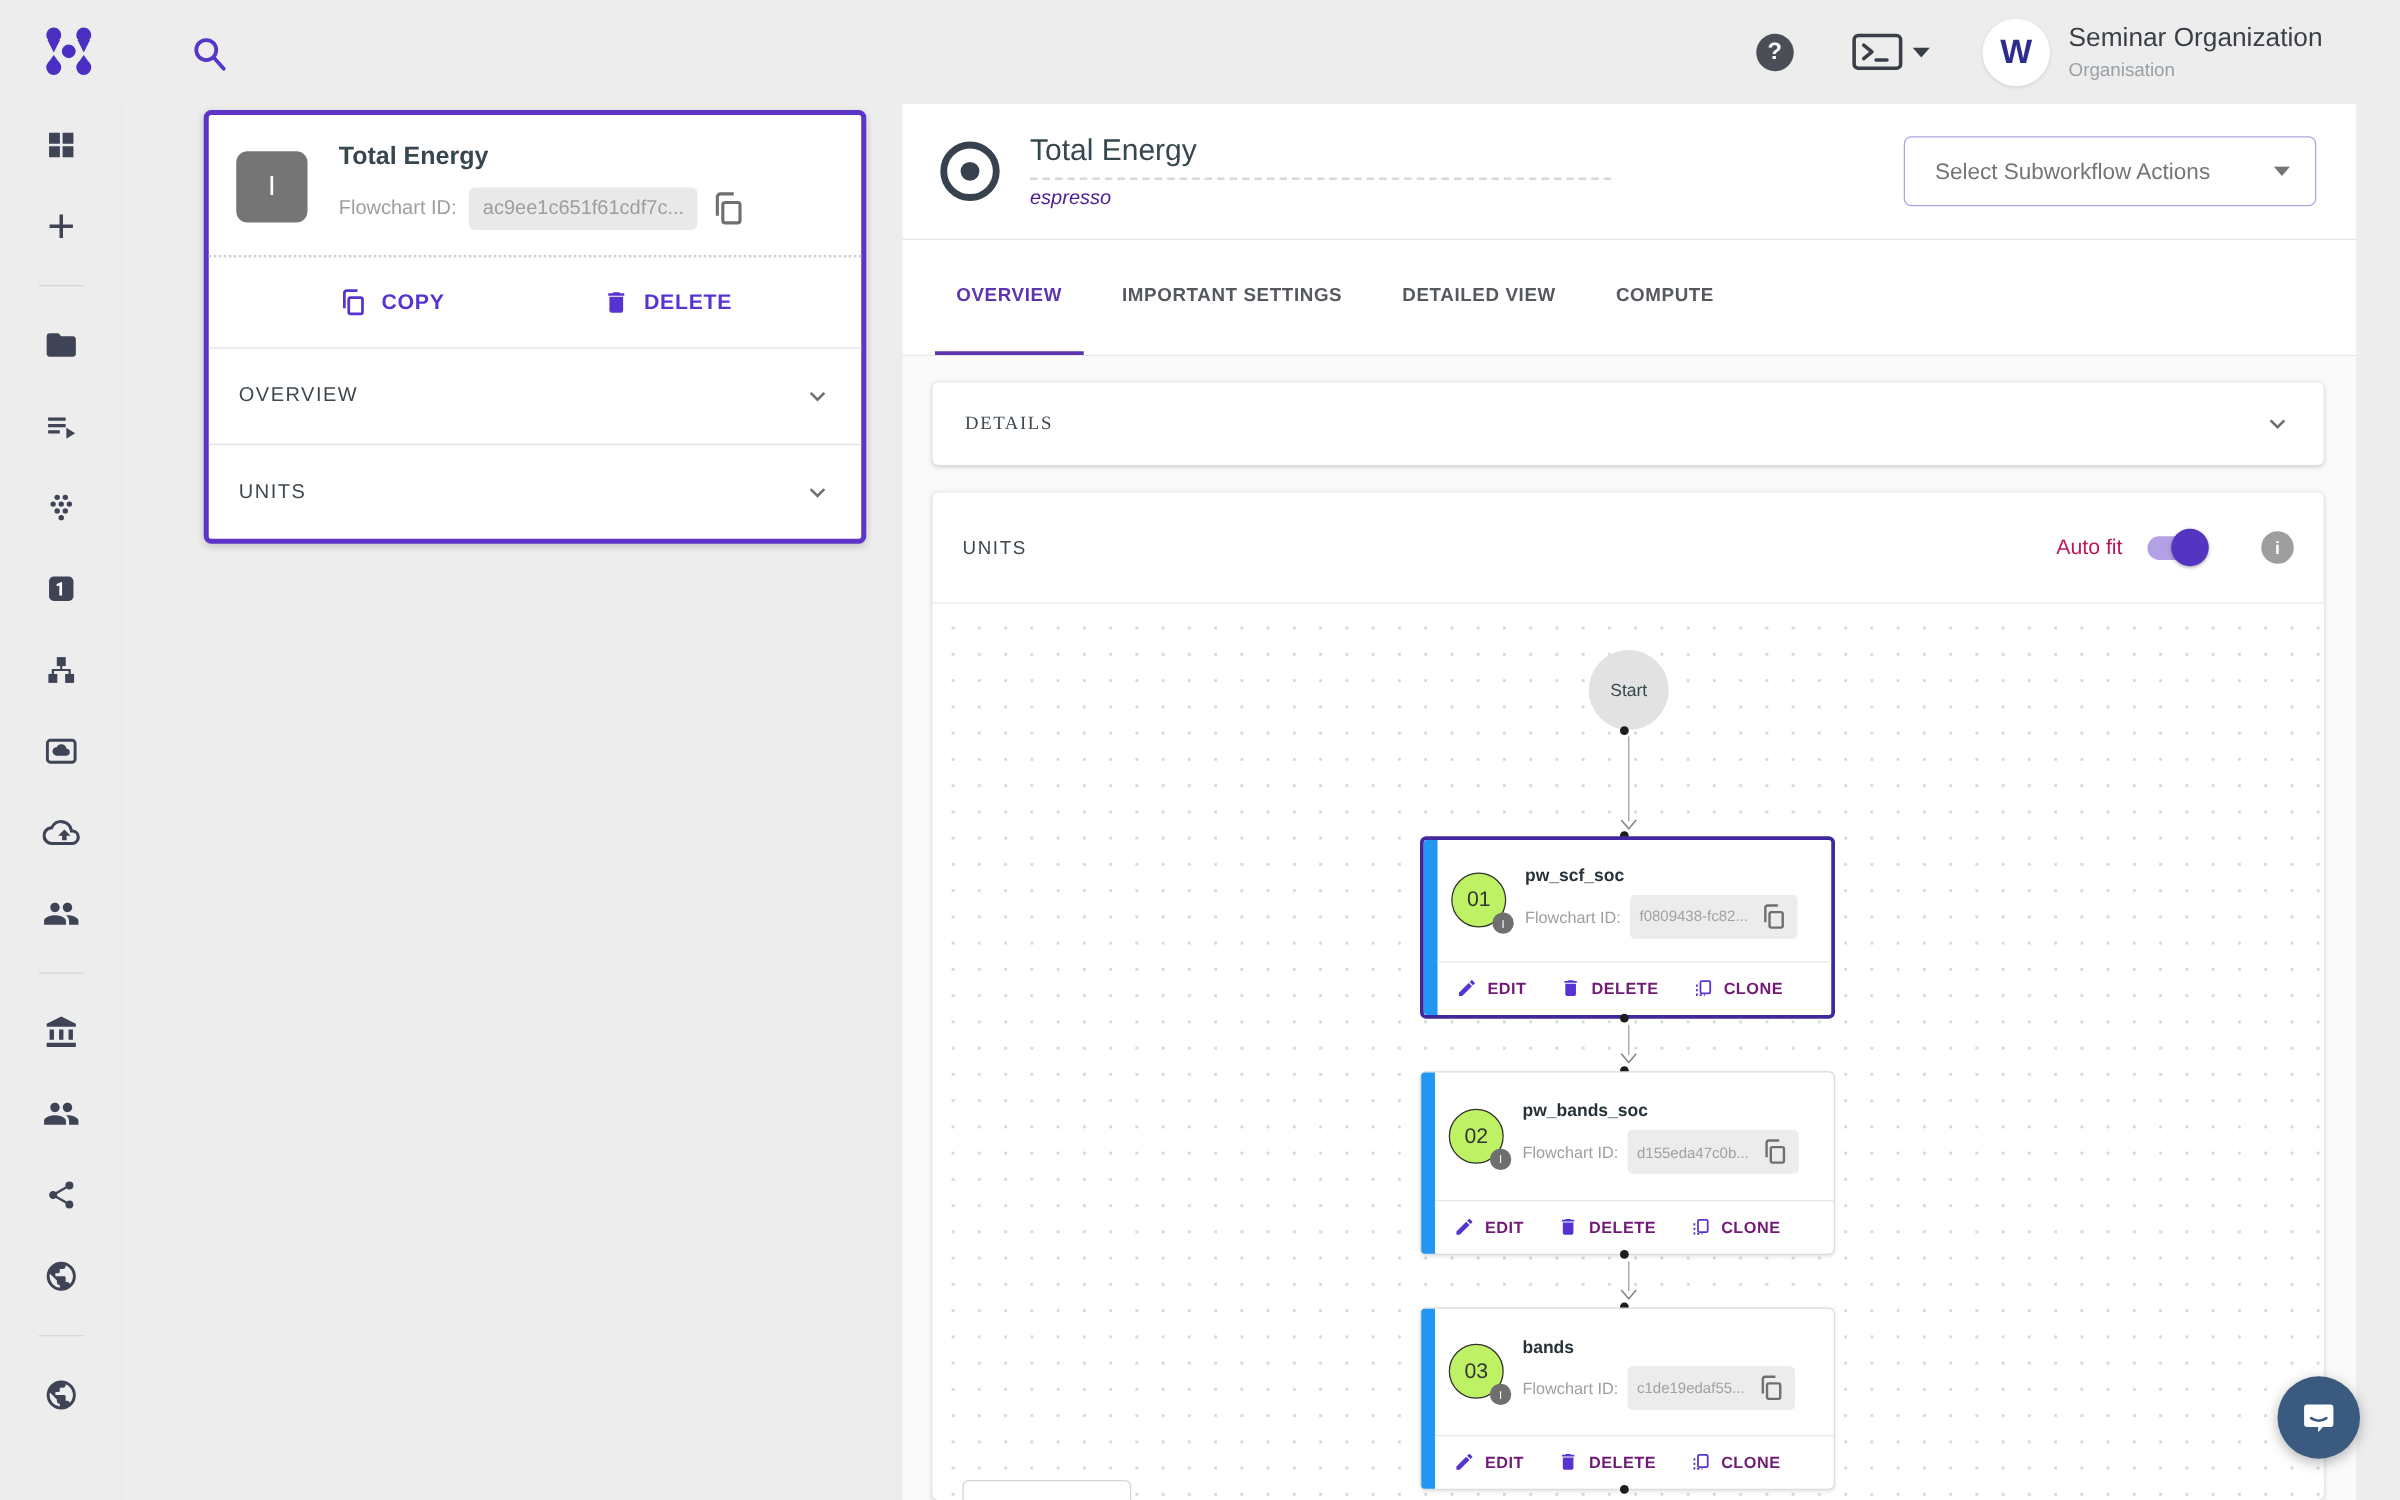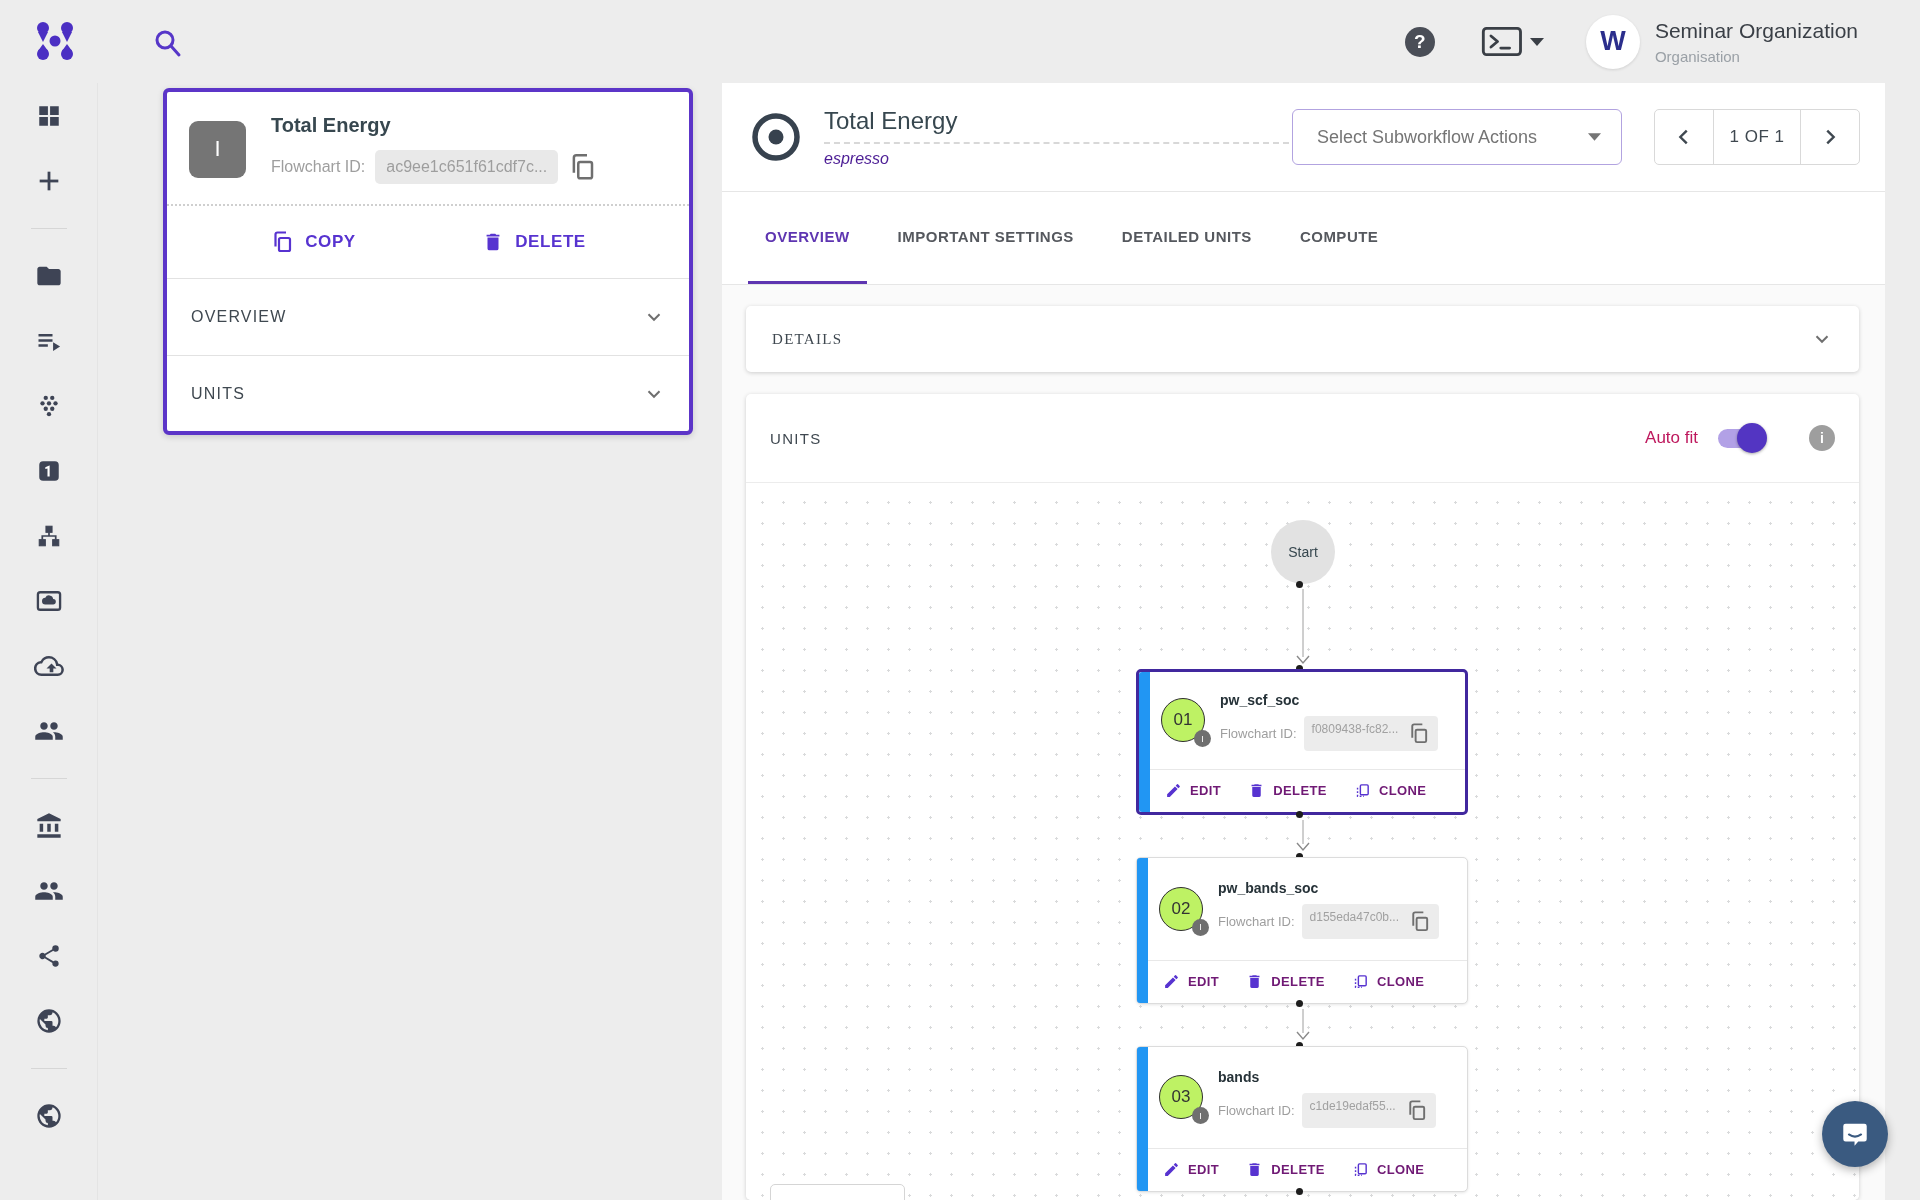--- a/index.html
+++ b/index.html
@@ -123,21 +123,21 @@
   .num-wrap { position:relative; width:46px; height:46px; flex:none; }
   .num-circle { width:44px; height:44px; border:1.6px solid #2f2f2f; border-radius:50%;
     display:flex; align-items:center; justify-content:center; font-size:17px; color:#333; background:#bef264; }
   .num-badge { position:absolute; right:-4px; bottom:-3px; width:17px; height:17px; border-radius:50%;
     background:#6f6f6f; color:#fff; font-size:9px; display:flex; align-items:center; justify-content:center; }
   .unit-info { display:flex; flex-direction:column; gap:8px; min-width:0; }
   .unit-name { font-size:14px; font-weight:700; color:#263238; }
   .unit-id-row { display:flex; align-items:center; gap:7px; }
   .unit-id-label { font-size:13px; color:#9e9e9e; white-space:nowrap; }
   .unit-id-pill { background:#ececec; border-radius:4px; padding:6px 8px; display:flex;
-    gap:9px; font-size:12px; color:#a1a1a1; white-space:nowrap; }
+    align-items:center; gap:9px; font-size:12px; color:#a1a1a1; white-space:nowrap; }
   .unit-divider { border-top:1px solid #e8e8e8; }
   .unit-actions { display:flex; align-items:center; gap:27px; padding:12px 14px 13px 15px; }
   .u-action { display:flex; align-items:center; gap:8px; color:#701a75; font-size:13px;
     font-weight:700; letter-spacing:.4px; cursor:pointer; }
 
   .canvas-ctl { position:absolute; left:24px; top:701px; width:135px; height:40px;
     background:#fff; border:1px solid #d5d5d5; border-radius:5px; }
 
   .chat-fab { position:absolute; left:1822px; top:1101px; width:66px; height:66px; border-radius:50%;
     background:#3a5a80; display:flex; align-items:center; justify-content:center;
@@ -350,39 +350,26 @@
         <div class="mh-title">Total Energy</div>
         <div class="mh-dash"></div>
         <div class="mh-app">espresso</div>
       </div>
       <div class="sub-dd">
         <span>Select Subworkflow Actions</span>
         <svg viewBox="0 0 14 8" width="13" height="8">
             <path d="M0 0 L14 0 L7 8 Z" fill="#757575"></path>
           </svg>
       </div>
-      <div class="pager">
-        <div class="pager-btn">
-          <svg viewBox="0 0 24 24" width="22" height="22" fill="none" stroke="#3f4850" stroke-width="2.6">
-              <path d="M15 5l-7 7 7 7"></path>
-            </svg>
-        </div>
-        <div class="pager-mid">1 OF 1</div>
-        <div class="pager-btn">
-          <svg viewBox="0 0 24 24" width="22" height="22" fill="none" stroke="#3f4850" stroke-width="2.6">
-              <path d="M9 5l7 7-7 7"></path>
-            </svg>
-        </div>
-      </div>
     </div>
 
     <div class="tabs">
       <div class="tab active">OVERVIEW</div>
       <div class="tab">IMPORTANT SETTINGS</div>
-      <div class="tab">DETAILED UNITS</div>
+      <div class="tab">DETAILED VIEW</div>
       <div class="tab">COMPUTE</div>
     </div>
 
     <div class="content">
       <div class="panel-card details-card">
         <span class="sec-label">DETAILS</span>
         <svg viewBox="0 0 24 24" width="22" height="22" fill="none" stroke="#6f6f6f" stroke-width="2.2">
             <path d="M6 9l6 6 6-6"></path>
           </svg>
       </div>

